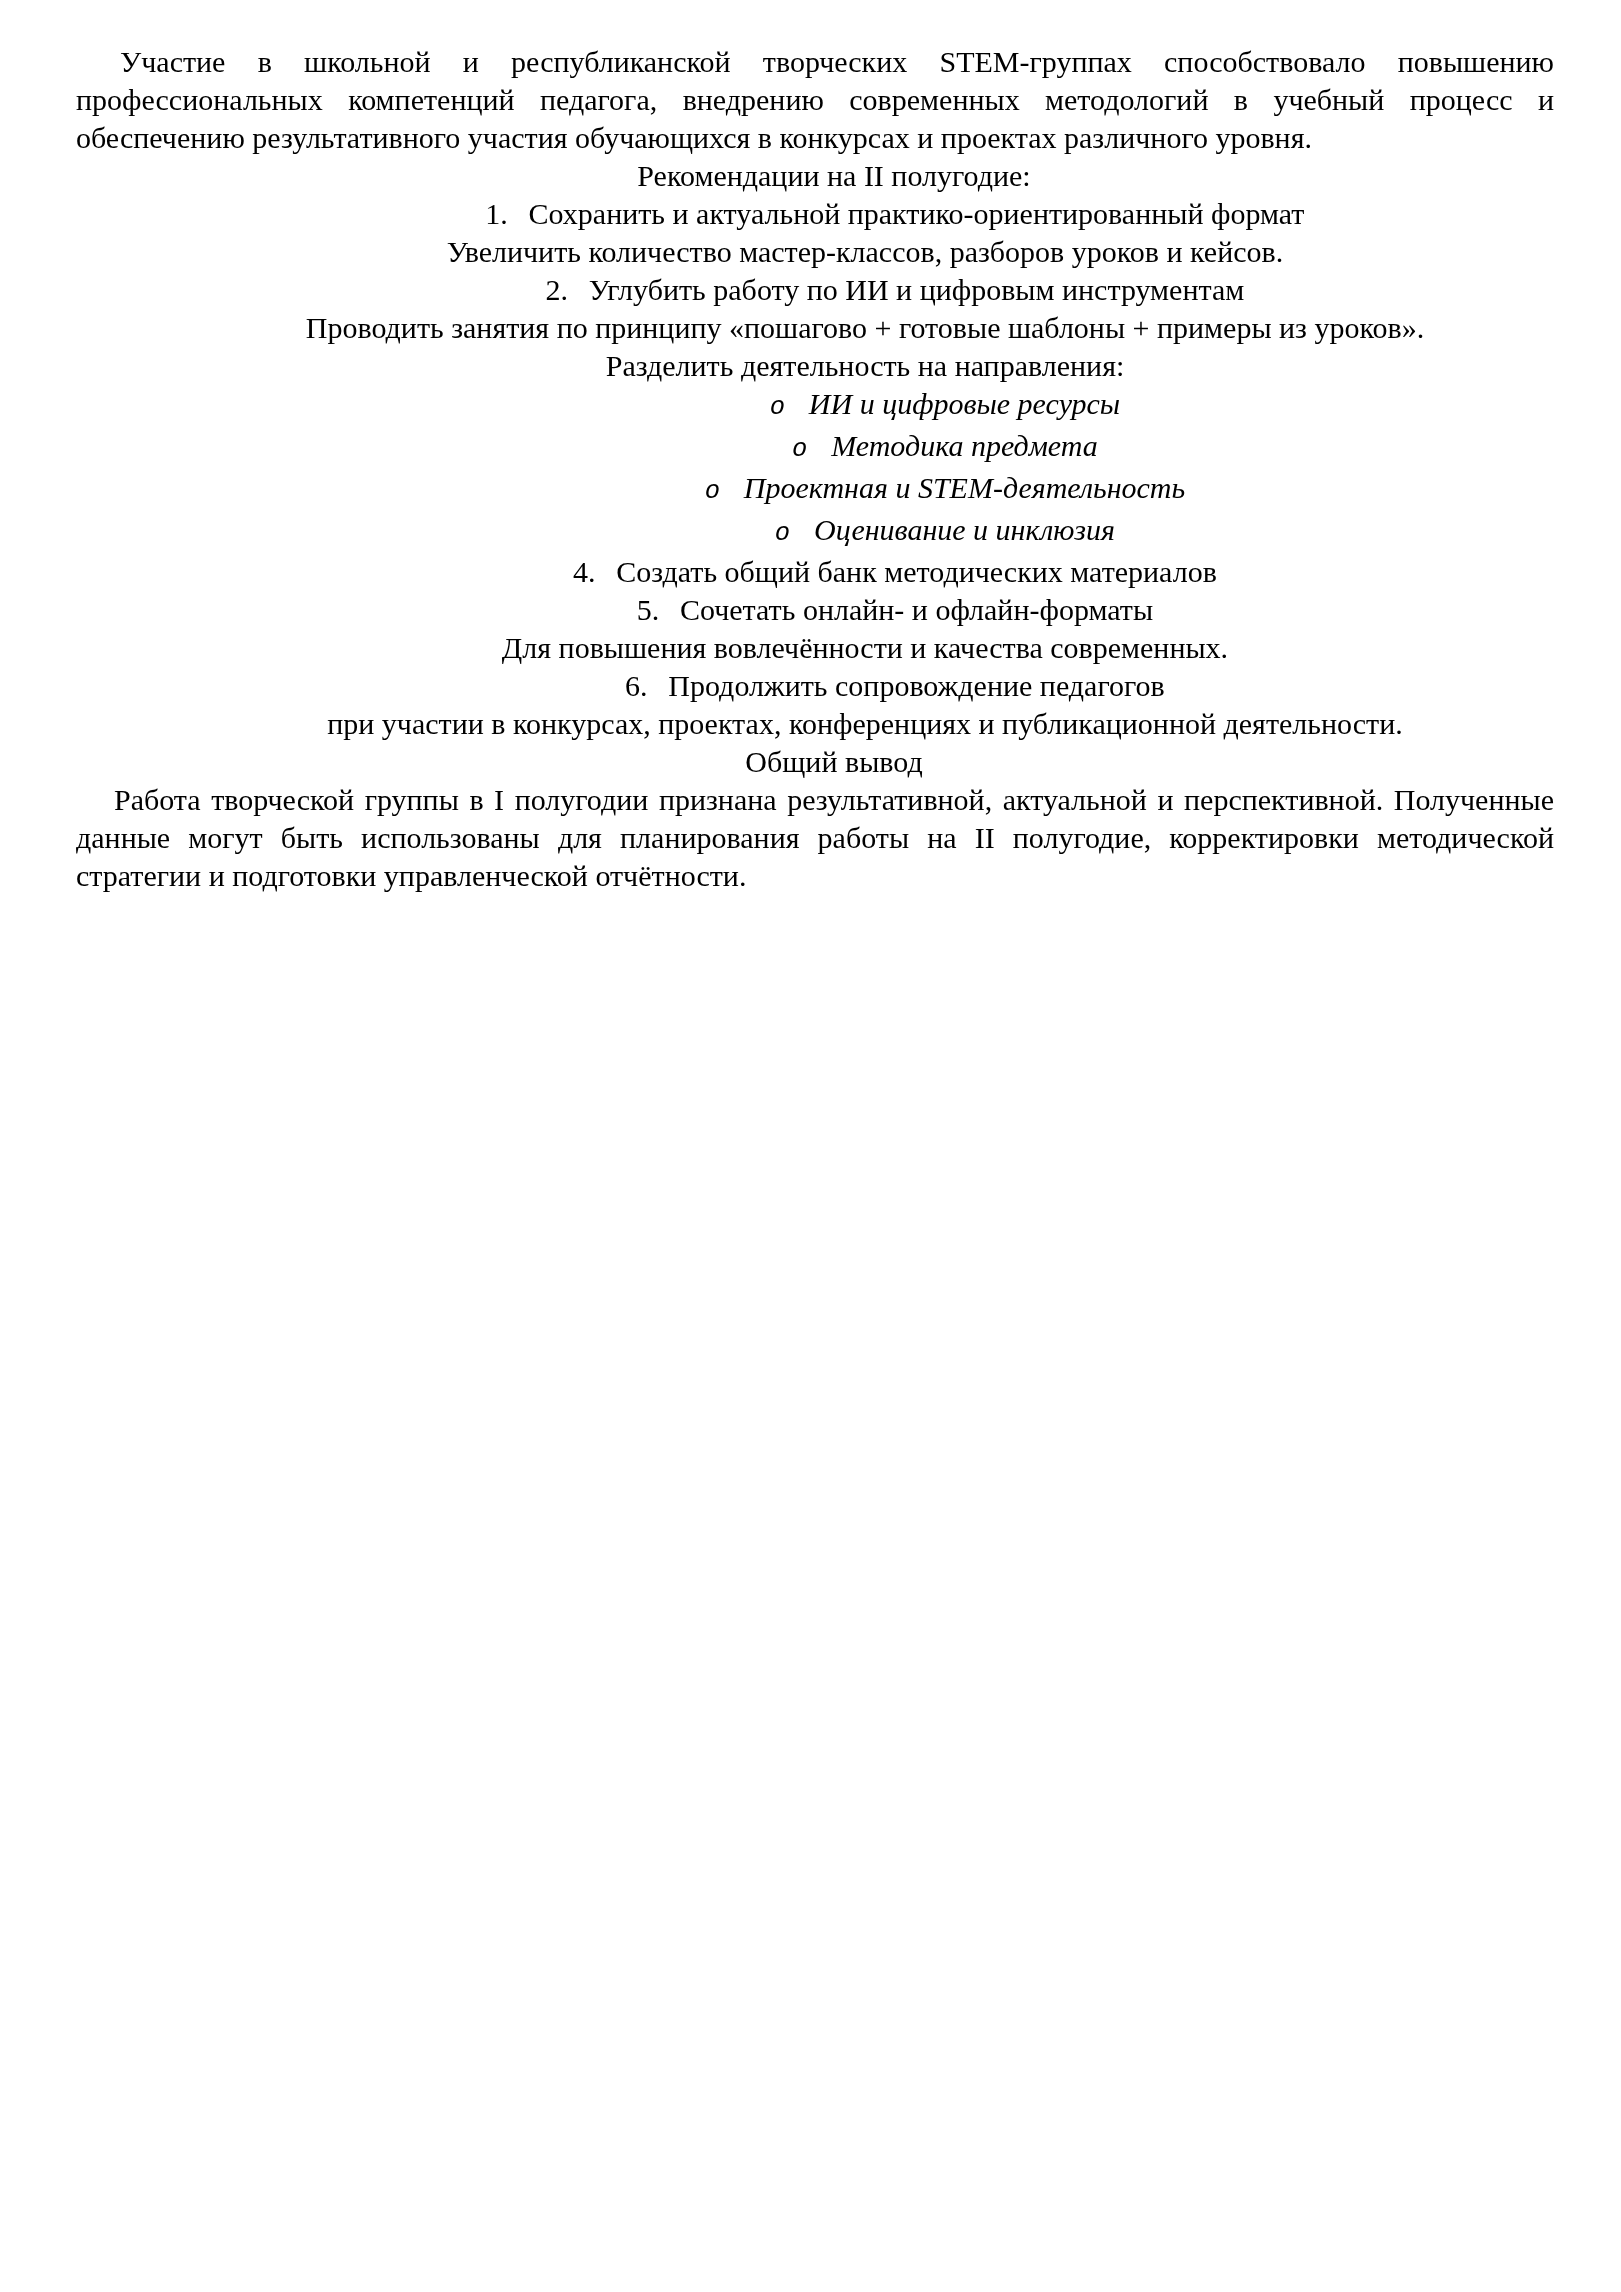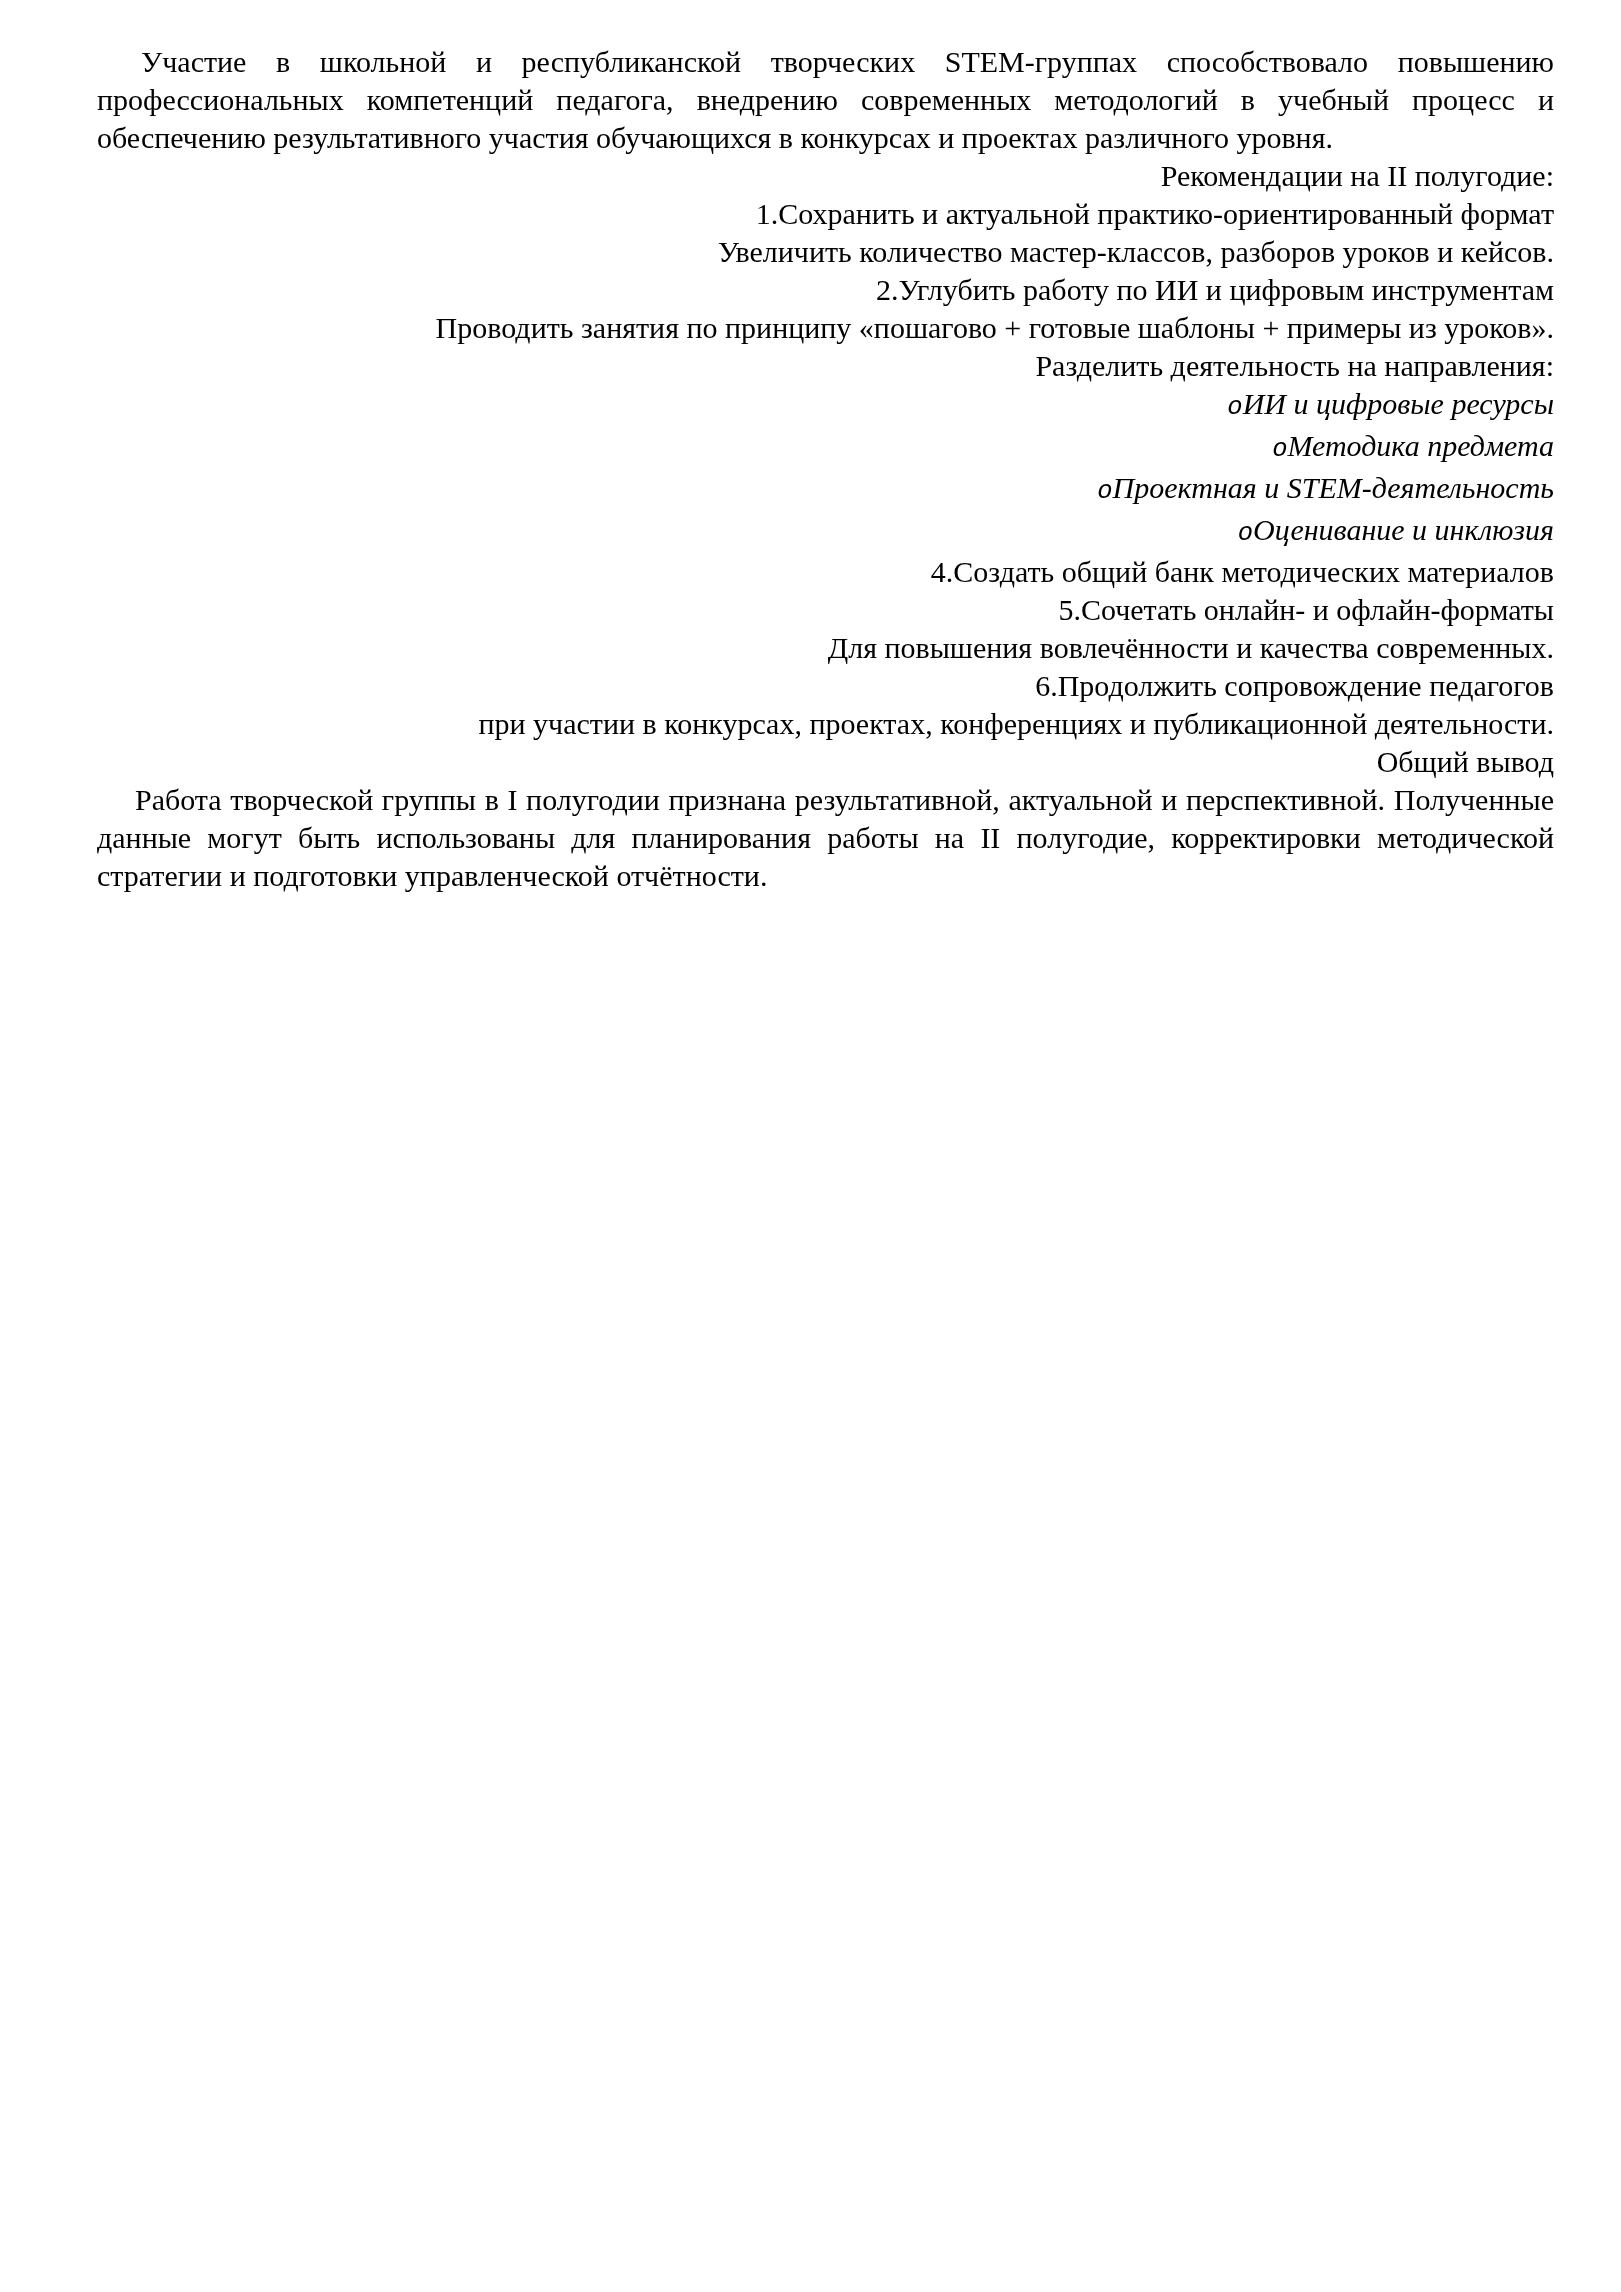--- a/index.html
+++ b/index.html
@@ -20,26 +20,25 @@
   .page {
     box-sizing: border-box;
     width: 1621px;
     height: 2293px;
     padding: 43px 67px 0 76px;
     background: #ffffff;
   }
   .para {
     margin: 0;
     padding: 0;
-    text-align: right;
+    text-align: center;
     white-space: normal;
   }
   .justify {
     text-align: justify;
-    margin-left: 21px;
   }
   
   .indent-lg { text-indent: 44px; }
   
   .indent-md { text-indent: 38px; }
   
   .num-line { padding-left: 139px; }
   .num {
     display: inline-block;
     width: 64px;

